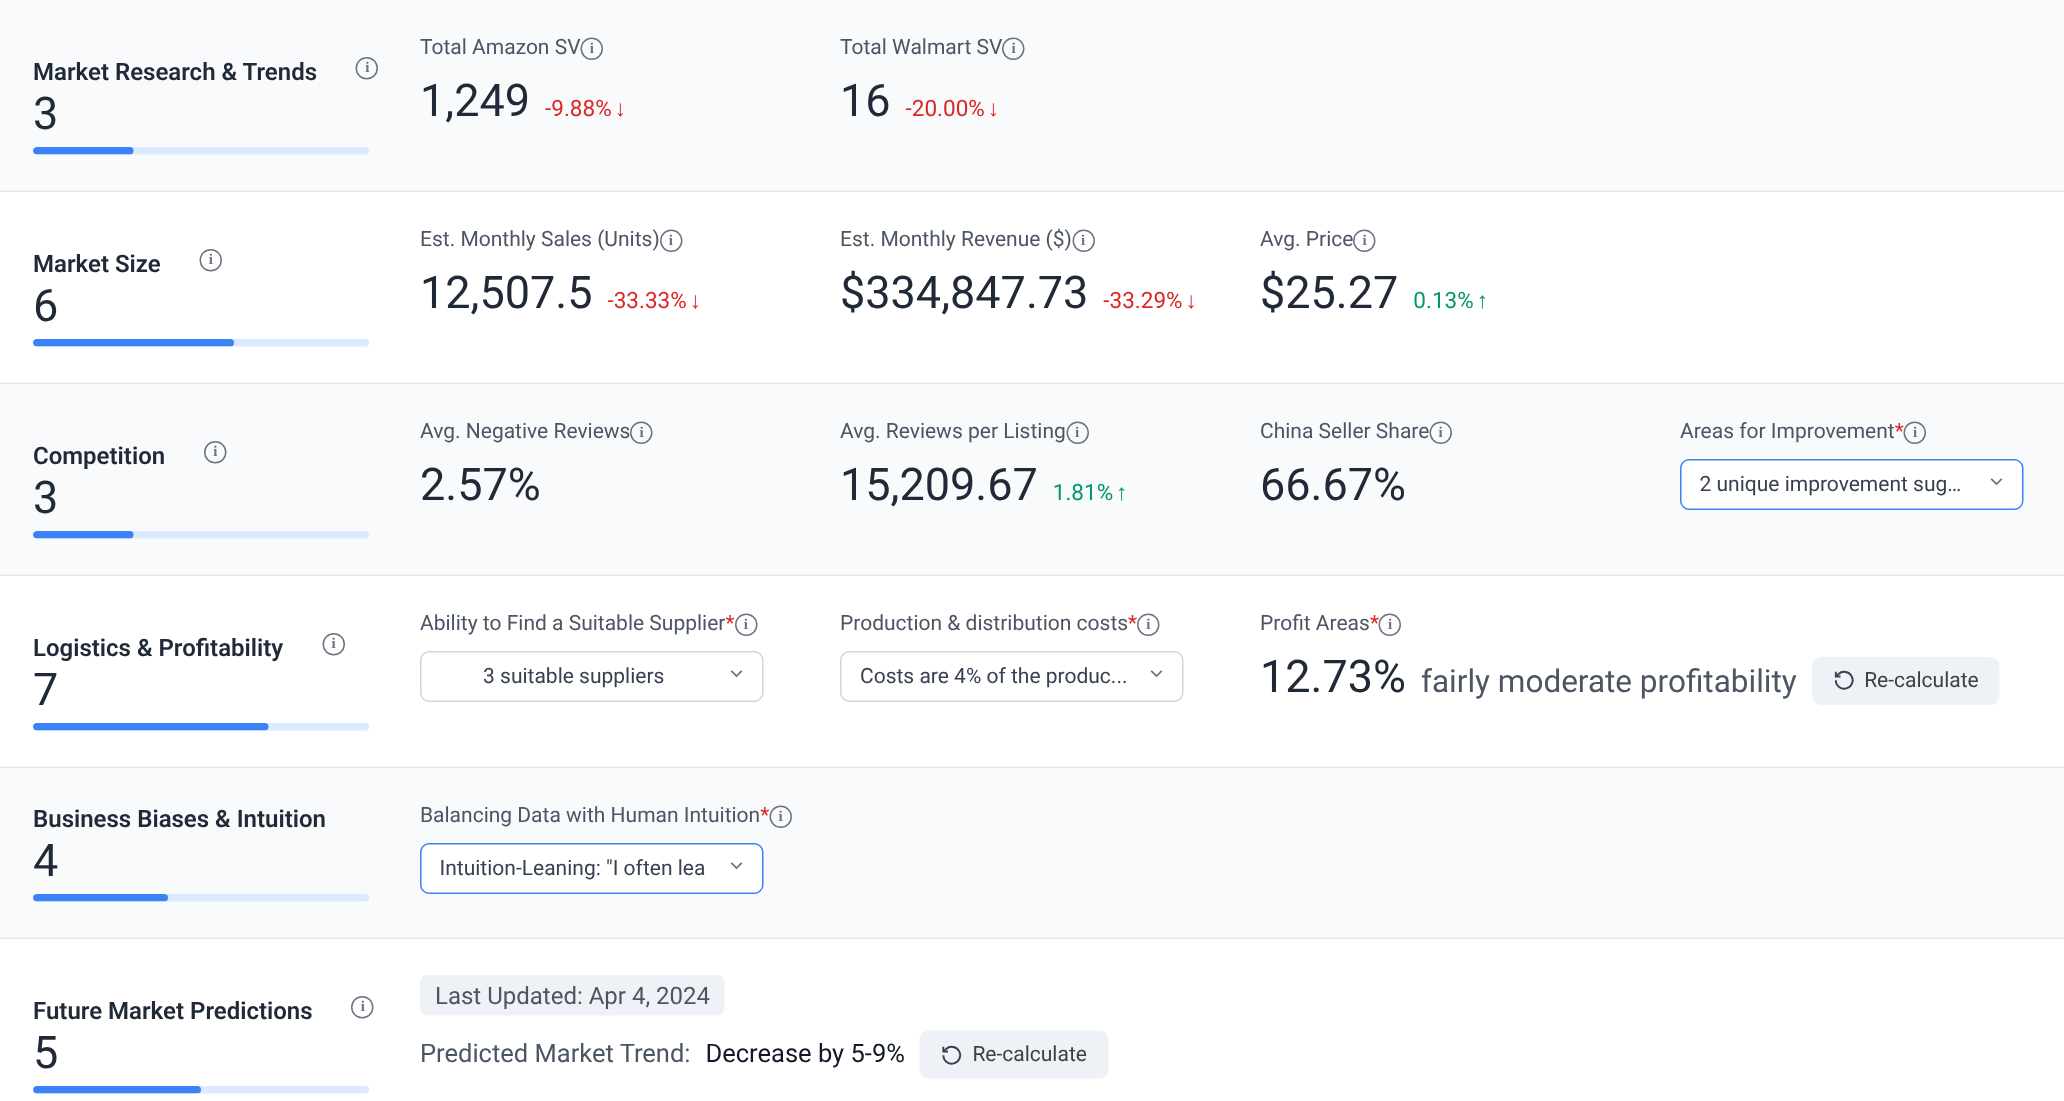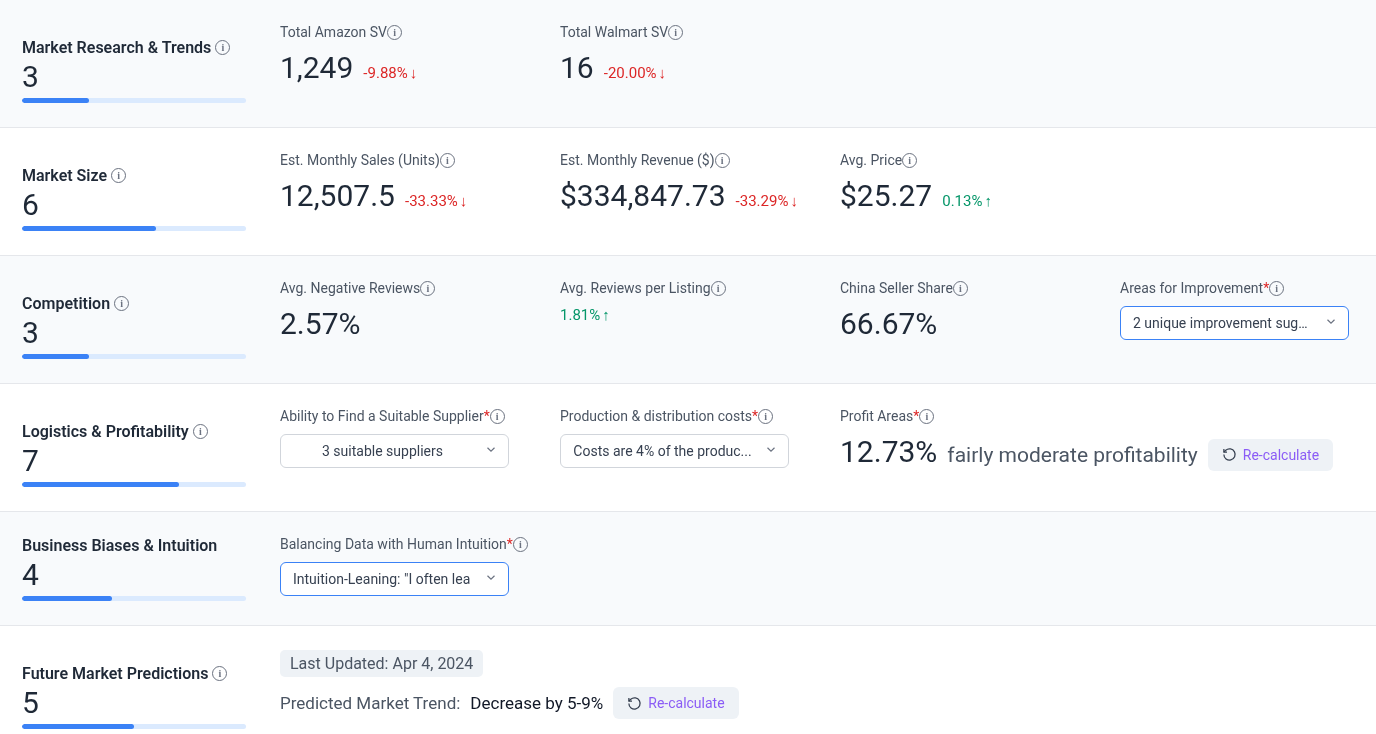--- a/index.html
+++ b/index.html
@@ -17,22 +17,22 @@
   .section.alt { background: #f8fafc; }
   .side {
     width: 258px;
     flex-shrink: 0;
   }
   .side-title {
     font-size: 16px;
     font-weight: 600;
     color: #1f2937;
     display: flex;
-    align-items: center;
-    gap: 4px;
+    align-items: flex-start;
+    gap: 26px;
     margin-top: 14px;
   }
   .side-title.mt0 { margin-top: 0; }
   .side-score {
     font-size: 30px;
     font-weight: 400;
     color: #1f2937;
     margin-top: 2px;
   }
   .progress {
@@ -114,21 +114,21 @@
   }
   .chev svg { width: 14px; height: 14px; stroke: #6b7280; }
   .btn {
     display: inline-flex;
     align-items: center;
     gap: 6px;
     background: #eef2f6;
     border-radius: 6px;
     padding: 8px 14px;
     font-size: 14px;
-    color: #8b5cf6;
+    color: #404040;
     cursor: pointer;
   }
   .pill {
     display: inline-block;
     background: #eef2f6;
     border-radius: 5px;
     padding: 4px 10px;
     font-size: 16px;
     color: #4b5563;
     margin-bottom: 10px;
@@ -266,20 +266,21 @@
       <div class="metric-value-row">
         <span class="metric-value">2.57%</span>
       </div>
     </div>
     <div class="metric">
       <div class="metric-label">
         <span>Avg. Reviews per Listing</span>
         <span class="info-icon">i</span>
       </div>
       <div class="metric-value-row">
+        <span class="metric-value">15,209.67</span>
         <span class="delta-up">
             <span>1.81%</span> 
             <span class="arrow-up"></span>
           </span>
       </div>
     </div>
     <div class="metric">
       <div class="metric-label">
         <span>China Seller Share</span>
         <span class="info-icon">i</span>

